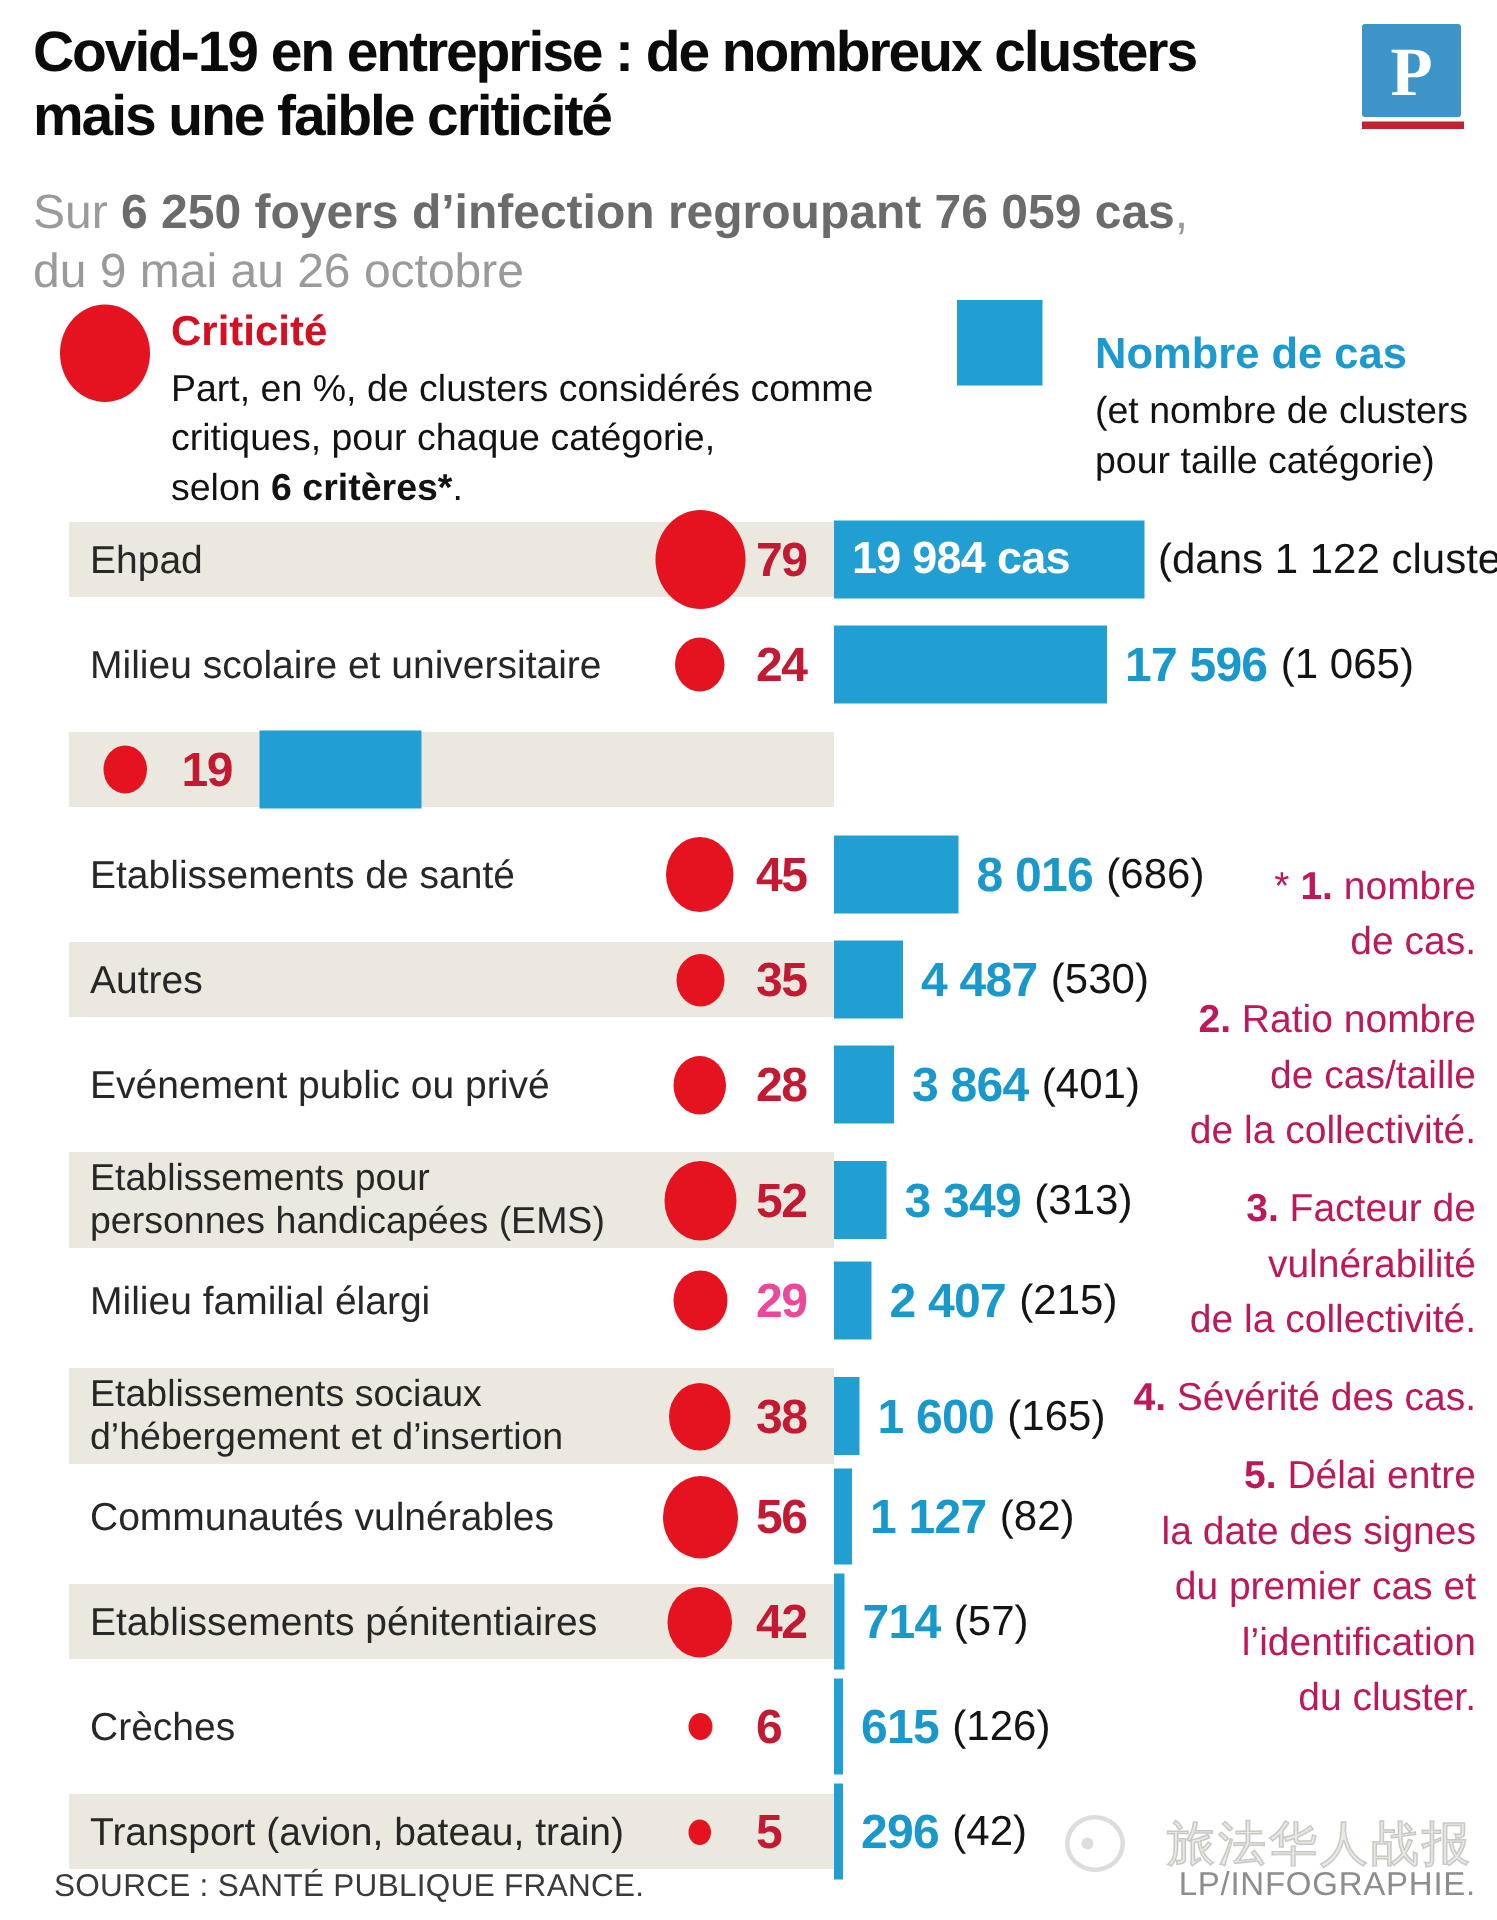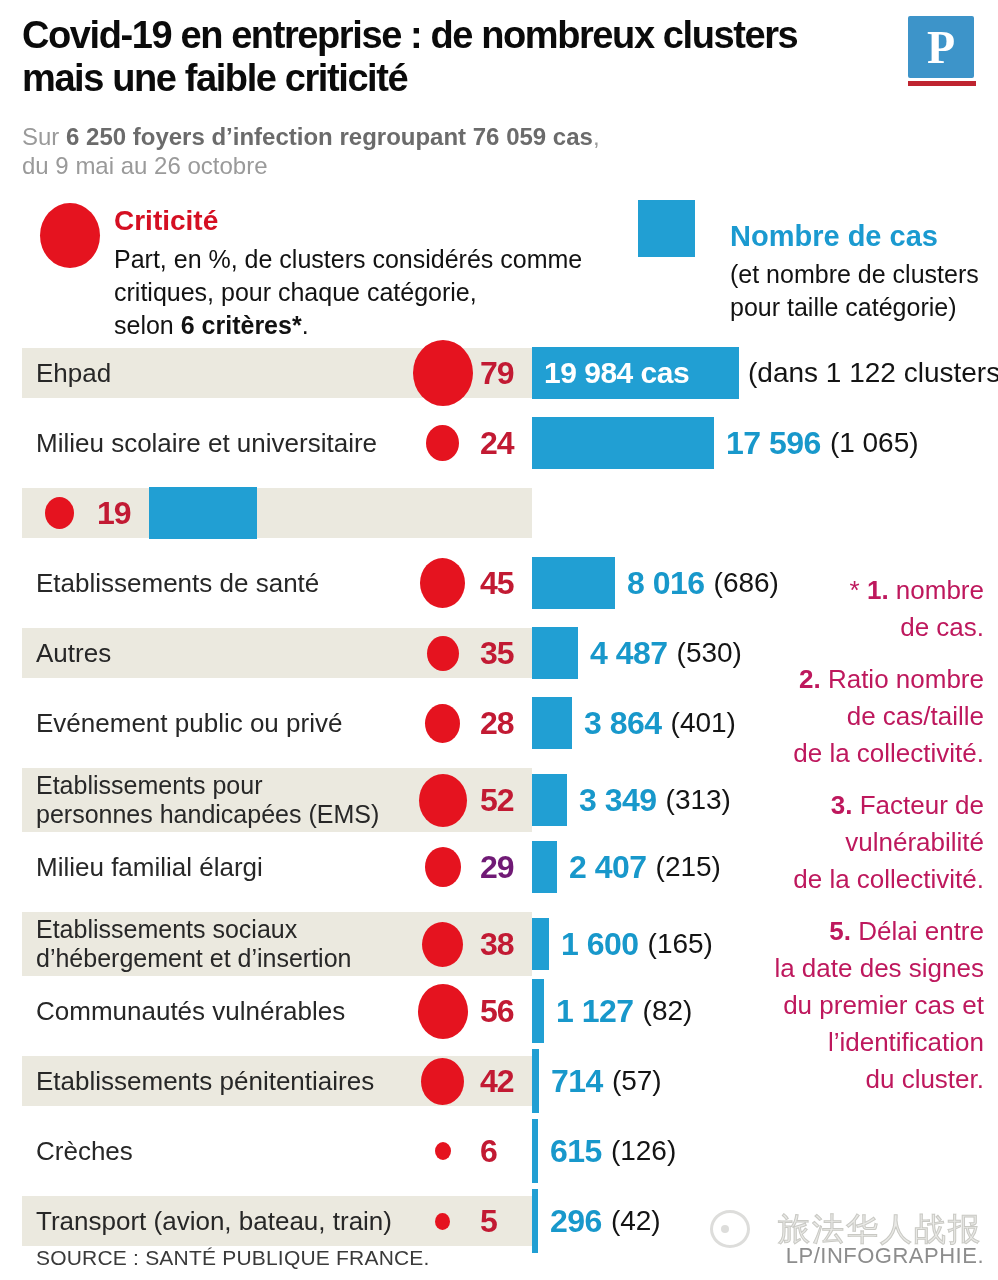--- a/index.html
+++ b/index.html
@@ -12,39 +12,39 @@
     font-size:38px; line-height:1.13; font-weight:800; letter-spacing:-1.4px;
     color:#0b0b0b; white-space:pre-line; }
   .lp-logo { position:absolute; right:22px; top:16px; width:68px; }
   .lp-square { width:66px; height:62px; background:#3d94c9; border-radius:2px;
     display:flex; align-items:center; justify-content:center;
     color:#ffffff; font-family:"Liberation Serif","DejaVu Serif",serif;
     font-weight:700; font-size:46px; }
   .lp-bar { width:68px; height:5px; background:#bf2430; margin-top:3px; }
 
   .subtitle { position:absolute; left:22px; top:122px; width:840px;
-    font-size:24px; line-height:1.22; color:#9a9a9a; font-weight:400; }
+    font-size:32px; line-height:1.22; color:#9a9a9a; font-weight:400; }
   .subtitle b { color:#6b6b6b; font-weight:700; }
   .subtitle .sub-line2 { display:block; }
 
   
   .lg-dot { position:absolute; left:40px; top:203px; width:60px; height:65px;
     border-radius:50%; }
   .lg-crit { position:absolute; left:114px; top:205px; width:530px; }
   .lg-crit-title { font-size:28px; font-weight:700; color:#d50f22; margin-bottom:6px; }
   .lg-desc { font-size:25px; line-height:33px; color:#121212; white-space:pre-line; }
   .lg-desc b { font-weight:700; }
   .lg-sq { position:absolute; left:638px; top:200px; width:57px; height:57px; }
   .lg-cases { position:absolute; left:710px; top:220px; width:280px;margin-left:20px; }
   .lg-cases-title { font-size:29px; font-weight:700; color:#1b9ad0; margin-bottom:5px; }
 
   
   #rows { position:absolute; left:22px; top:348px; width:962px; }
   .row { position:relative; display:flex; align-items:center; height:50px;
-    margin-bottom:20px; }
+    margin-bottom:20px;margin-left:24px; }
   .row.two { height:64px; margin-bottom:10px; }
   .rowbg { position:absolute; left:0; top:0; width:510px; height:100%;
     background:#ebe9df; }
   .lbl { position:relative; flex:0 0 383px; padding-left:14px; font-size:26px;
     color:#272727; white-space:nowrap; overflow:visible; z-index:1; }
   .row.two .lbl { white-space:pre-line; line-height:1.15; font-size:25px; }
   .row.boldlbl .lbl { font-weight:700; color:#000; font-size:25px; letter-spacing:-0.4px; }
   .ccell { position:relative; flex:0 0 75px; display:flex; align-items:center;
     justify-content:center; z-index:1; }
   .dot { border-radius:50%; }
@@ -194,21 +194,21 @@
     <div class="bar" style="width: 35px; background: rgb(33, 159, 211);"></div>
     <div class="cases" style="color: rgb(24, 152, 203);">3 349</div>
     <div class="clus">(313)</div>
   </div>
       <div class="row">
 
     <div class="lbl">Milieu familial élargi</div>
     <div class="ccell">
       <span class="dot" style="width: 36px; height: 40px; background: rgb(229, 19, 31);"></span>
     </div>
-    <div class="crit" style="color: #701a75;">29</div>
+    <div class="crit" style="color: #ec4899;">29</div>
     <div class="bar" style="width: 25px; background: rgb(33, 159, 211);"></div>
     <div class="cases" style="color: rgb(24, 152, 203);">2 407</div>
     <div class="clus">(215)</div>
   </div>
       <div class="row two">
     <div class="rowbg" style="background: rgb(235, 233, 223);"></div>
     <div class="lbl">Etablissements sociaux
 d’hébergement et d’insertion</div>
     <div class="ccell">
       <span class="dot" style="width: 41px; height: 45px; background: rgb(229, 19, 31);"></span>
@@ -266,20 +266,21 @@
 
   <div id="footnote">
       <p class="fn"><span class="fn-star">* </span><b class="fn-num">1.</b><span class="fn-body"> nombre
 de cas.</span></p>
       <p class="fn"><span class="fn-star"></span><b class="fn-num">2.</b><span class="fn-body"> Ratio nombre
 de cas/taille
 de la collectivité.</span></p>
       <p class="fn"><span class="fn-star"></span><b class="fn-num">3.</b><span class="fn-body"> Facteur de
 vulnérabilité
 de la collectivité.</span></p>
+      <p class="fn"><span class="fn-star"></span><b class="fn-num">4.</b><span class="fn-body"> Sévérité des cas.</span></p>
       <p class="fn"><span class="fn-star"></span><b class="fn-num">5.</b><span class="fn-body"> Délai entre
 la date des signes
 du premier cas et
 l’identification
 du cluster.</span></p>
     </div>
 
 
   <div class="source">SOURCE : SANTÉ PUBLIQUE FRANCE.</div>
   <div class="wm-logo"></div>

